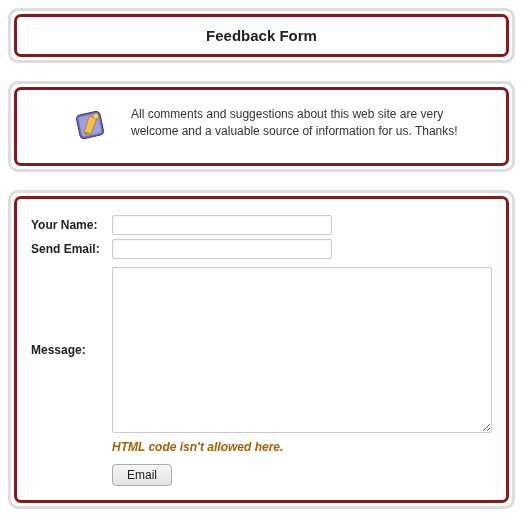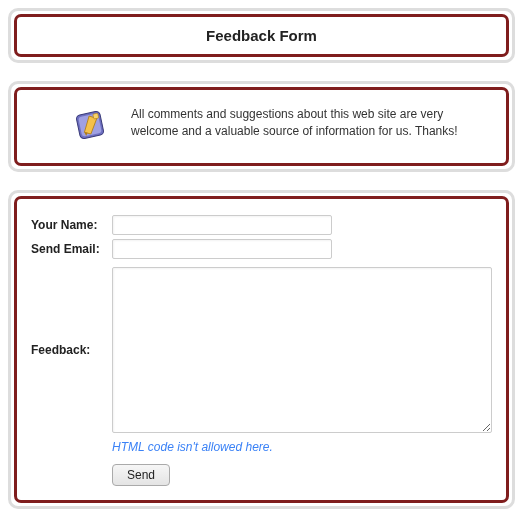--- a/index.html
+++ b/index.html
@@ -79,22 +79,23 @@
     border-radius: 2px;
     padding: 3px;
     font-family: inherit;
     font-size: 12px;
     resize: both;
     box-shadow: inset 1px 1px 2px rgba(0,0,0,0.05);
   }
   .hint {
     font-style: italic;
     font-size: 12px;
-    color: #3b82f6;
+    color: #a16207;
     padding-top: 2px;
+    font-weight: bold;
   }
   .send-btn {
     margin-top: 6px;
     font-family: inherit;
     font-size: 12px;
     padding: 3px 14px;
     border: 1px solid #aaa;
     border-radius: 4px;
     background: linear-gradient(#f6f6f6, #e4e4e4);
     color: #222;
@@ -136,31 +137,31 @@
           <input type="text" class="txt-input" value="" style="">
         </td>
       </tr>
       <tr>
         <td class="label-cell">Send Email:</td>
         <td>
           <input type="text" class="txt-input" value="" style="">
         </td>
       </tr>
       <tr>
-        <td class="label-cell" style="vertical-align:middle;">Feedback:</td>
+        <td class="label-cell" style="vertical-align:middle;">Message:</td>
         <td style="padding-top:6px;">
           <textarea class="msg-area" value="" style=""></textarea>
         </td>
       </tr>
       <tr>
         <td></td>
         <td class="hint">HTML code isn't allowed here.</td>
       </tr>
       <tr>
         <td></td>
         <td>
-          <button type="button" class="send-btn">Send</button>
+          <button type="button" class="send-btn">Email</button>
         </td>
       </tr>
     </tbody>
       </table>
   </div>
 </div>
 
 </body></html>

